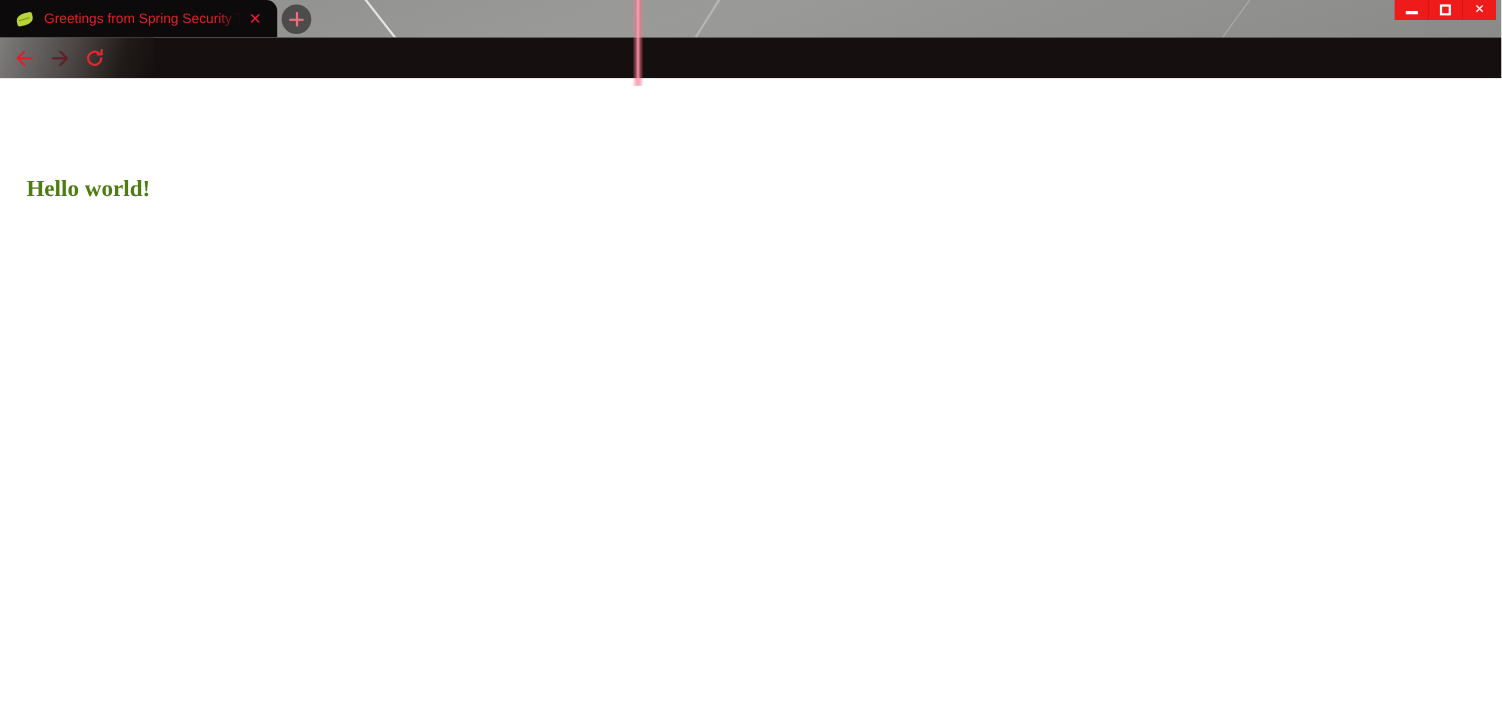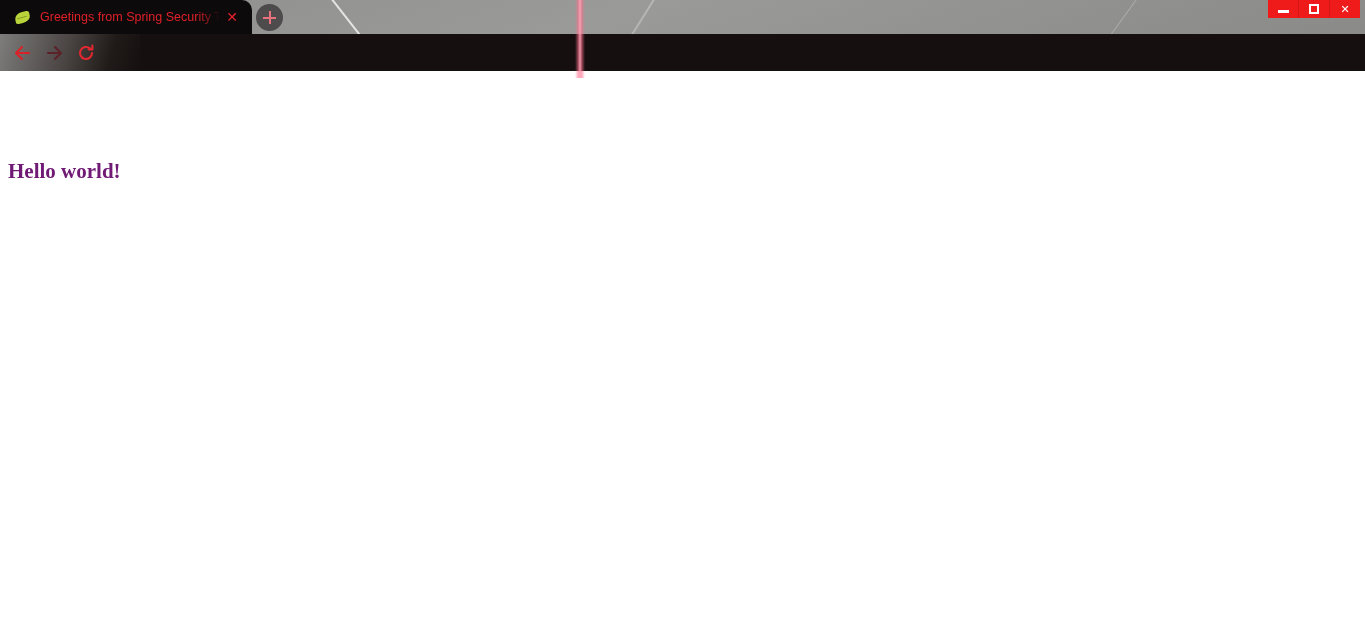--- a/index.html
+++ b/index.html
@@ -261,27 +261,27 @@
     top: 71px;
     width: 1365px;
     height: 571px;
     background: #ffffff;
     overflow: hidden;
   }
   #page-heading {
     margin: 0;
     padding: 0;
     position: absolute;
-    left: 8px;
+    left: 24px;
     top: 88px;
     font-family: "Liberation Serif", serif;
     font-weight: bold;
     font-size: 21px;
     line-height: 24px;
-    color: #701a75;
+    color: #4d7c0f;
   }
 </style>
 </head>
 <body>
 
 <div id="browser-window">
 
   <div id="tab-strip">
     <div class="theme-streak" id="theme-diag-1"></div>
     <div class="theme-streak" id="theme-diag-2"></div>

